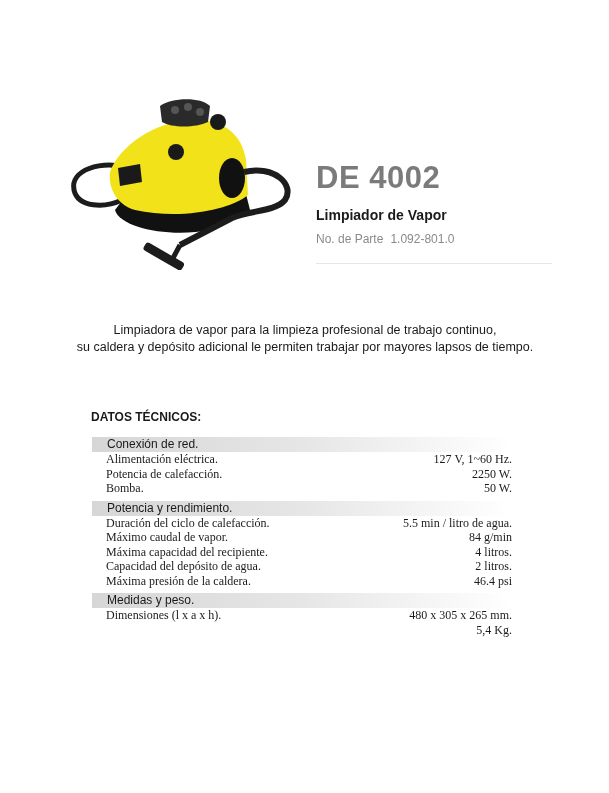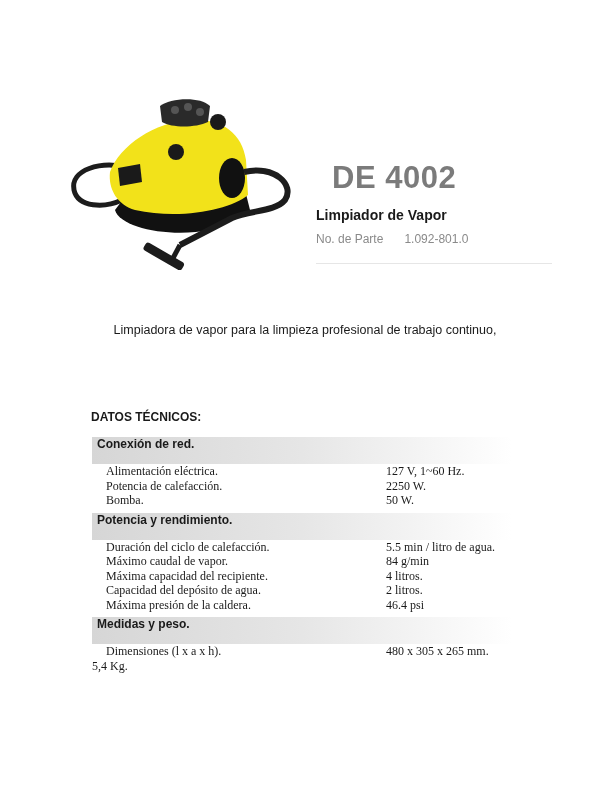--- a/index.html
+++ b/index.html
@@ -1,37 +1,37 @@
 <!DOCTYPE html>
 <html><head>
   <meta charset="utf-8">
   <style>
     html, body { margin: 0; padding: 0; background: #ffffff; }
     body {
       width: 609px; height: 793px; position: relative; overflow: hidden;
       font-family: "Liberation Sans", sans-serif; color: #1a1a1a;
     }
     .product-image { position: absolute; left: 60px; top: 60px; width: 250px; height: 210px; }
-    .model { position: absolute; left: 316px; top: 160px; font-size: 31px; font-weight: bold; color: #7b7b7b; letter-spacing: 0.5px; margin-left: 16px; }
+    .model { position: absolute; left: 316px; top: 160px; font-size: 31px; font-weight: bold; color: #7b7b7b; letter-spacing: 0.5px; }
     .subtitle { position: absolute; left: 316px; top: 207px; font-size: 14px; font-weight: bold; color: #1a1a1a; }
     .part { position: absolute; left: 316px; top: 232px; font-size: 12px; color: #8a8a8a; }
-    .part .num { margin-left: 21px; }
+    .part .num { margin-left: 7px; }
     .divider { position: absolute; left: 316px; top: 263px; width: 236px; height: 1px; background: #e6e6e6; }
     .desc { position: absolute; left: 40px; top: 322px; width: 530px; text-align: center; font-size: 12.5px; line-height: 17px; color: #1a1a1a; }
     .tech-title { position: absolute; left: 91px; top: 410px; font-size: 12px; font-weight: bold; color: #1a1a1a; }
     .sections { position: absolute; left: 92px; top: 437px; width: 420px; }
     .section { margin-bottom: 5px; }
     .sec-head {
-      height: 27px; line-height: 15px; padding-left: 5px;
-      font-size: 12px; font-weight: bold; color: #1a1a1a;
+      height: 15px; line-height: 15px; padding-left: 15px;
+      font-size: 12px; font-weight: normal; color: #1a1a1a;
       background: linear-gradient(to right, #d6d6d6 0%, #e6e6e6 50%, #ffffff 100%);
     }
     .row { display: flex; font-size: 12px; line-height: 14.5px; color: #1a1a1a; font-family: Liberation Serif, serif; }
     .row .lbl { width: 280px; padding-left: 14px; }
-    .row .val { flex: 1; }
+    .row .val { flex: 1; text-align: right; }
   </style>
 </head>
 <body>
 
 <div class="product-image">
   <svg width="250" height="210" viewBox="0 0 250 210">
 
     <path d="M70 108 C 40 100, 10 110, 14 130 C 18 148, 45 148, 62 140" fill="none" stroke="#1c1c1c" stroke-width="5"></path>
 
     <path d="M55 150 C 60 168, 110 178, 150 170 L 190 150 L 185 130 L 70 130 Z" fill="#111"></path>
@@ -59,20 +59,21 @@
 
 <div class="model">DE 4002</div>
 <div class="subtitle">Limpiador de Vapor</div>
 <div class="part">
   <span>No. de Parte</span><span class="num">1.092-801.0</span>
 </div>
 <div class="divider"></div>
 
 <div class="desc">
   <div>Limpiadora de vapor para la limpieza profesional de trabajo continuo,</div>
+  <div>su caldera y depósito adicional le permiten trabajar por mayores lapsos de tiempo.</div>
 </div>
 
 <div class="tech-title">DATOS TÉCNICOS:</div>
 
 <div class="sections">
   <div class="section">
     <div class="sec-head">Conexión de red.</div>
     <div class="row">
         <span class="lbl">Alimentación eléctrica.</span>
         <span class="val">127 V, 1~60 Hz.</span>

